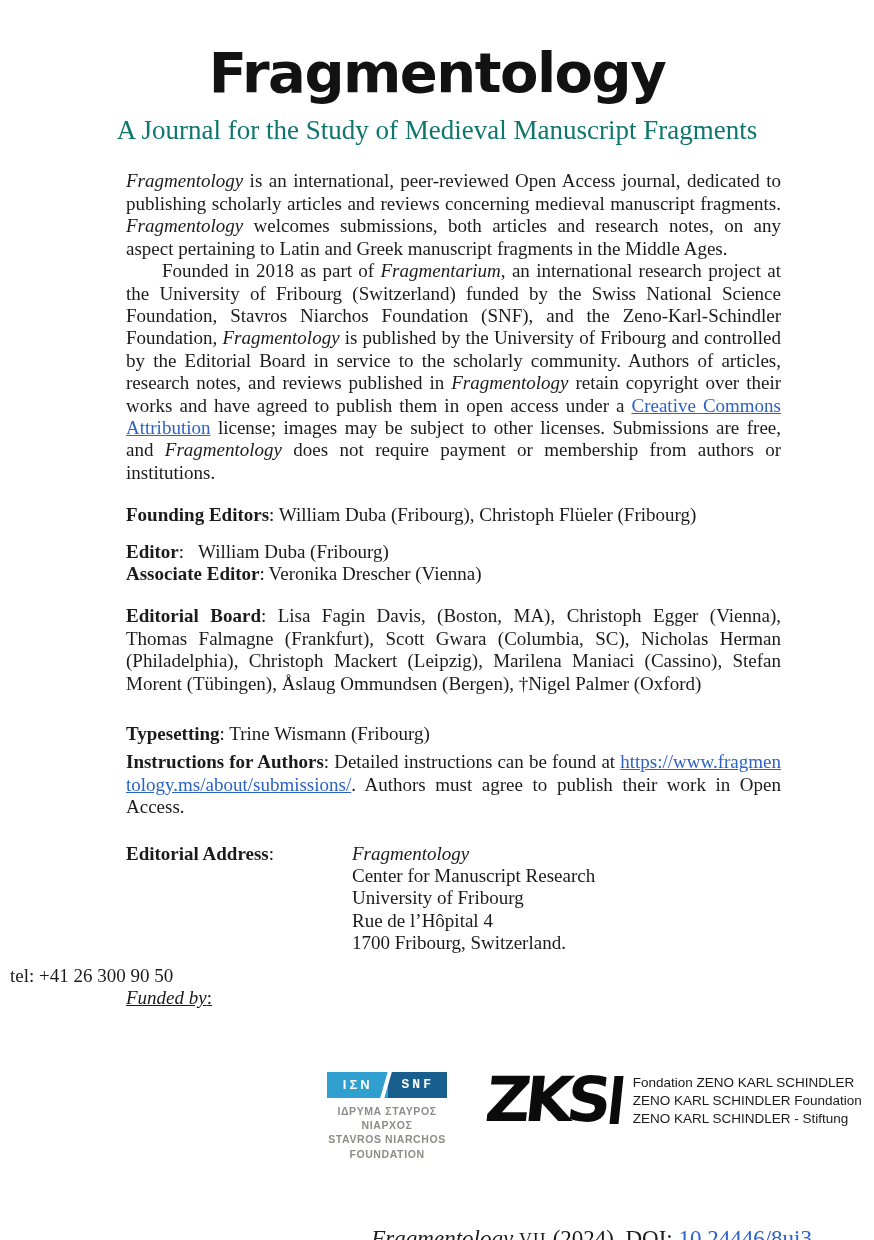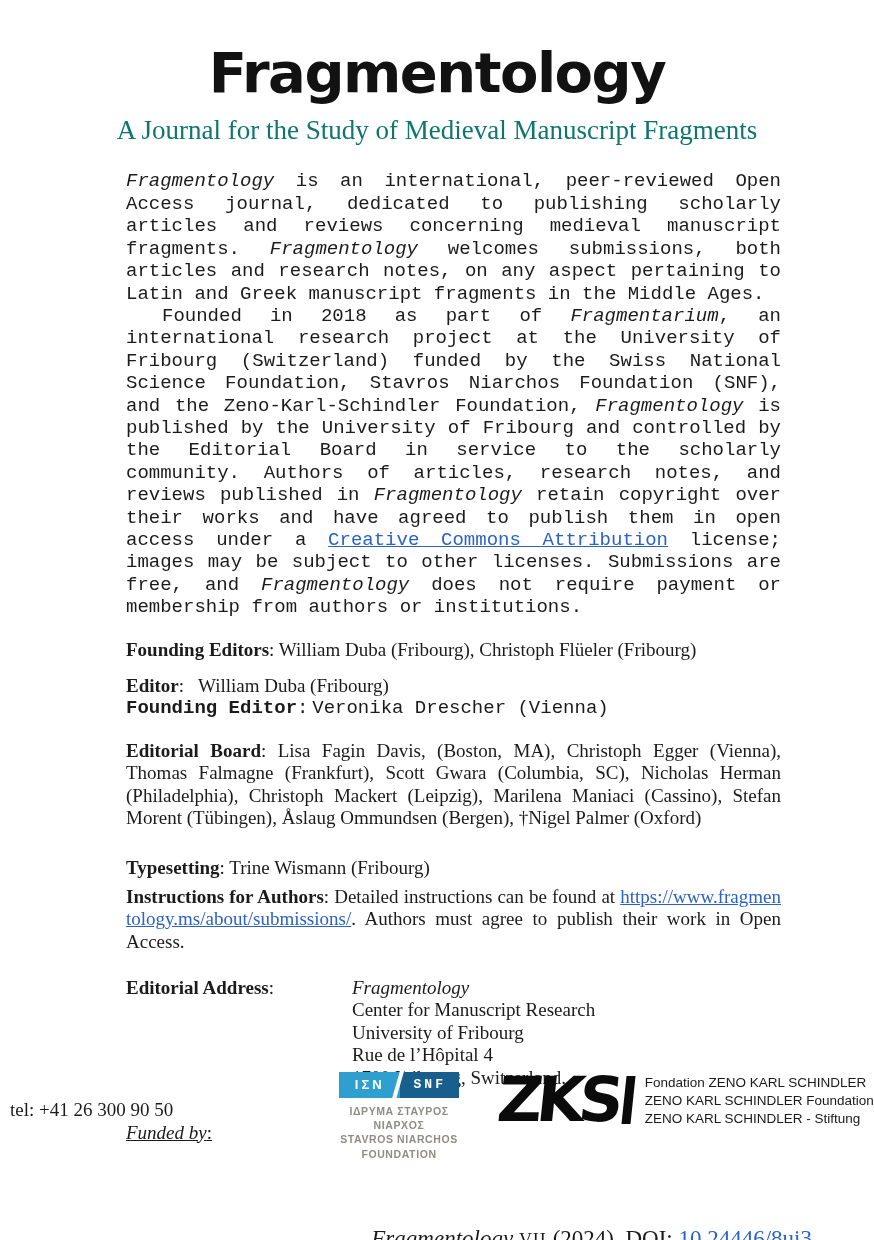--- a/index.html
+++ b/index.html
@@ -15,39 +15,39 @@
   .page-subtitle {
     margin-top:13px; text-align:center;
     font-size:27px; color:#0f766e; line-height:1.1; font-weight:normal;
   }
   .col {
     width:655px; margin:25px 0 0 126px;
     font-size:19px; line-height:22.4px; text-align:justify;
     hyphens:auto; -webkit-hyphens:auto;
   }
   p.block { margin:14px 0 0; }
-  p.block.mt0  { margin-top:0;font-family:Liberation Mono, monospace; }
+  p.block.mt0  { margin-top:0; }
   p.block.mt6  { margin-top:6px; }
   p.block.mt16 { margin-top:28px; }
   p.block.mt20 { margin-top:20px; }
   p.block.indent { text-indent:36px; }
   strong { font-weight:bold; }
   em { font-style:italic; }
   a.link { color:#2b62c9; text-decoration:underline; cursor:pointer; }
   .brk { word-break:break-all; }
 
   .addr { display:flex; margin-top:24px; }
   .addr-label { width:226px; font-weight:bold; }
   .addr-label .colon { font-weight:normal; }
   .addr-lines div { line-height:22.4px; }
   .tel { margin-top:10px;margin-left:10px; }
   .funded { font-style:italic;text-decoration:underline; }
   .funded .colon { font-style:normal; }
 
-  .logos { position:absolute; top:1072px; left:324px; display:flex; gap:24px; align-items:flex-start; }
+  .logos { position:absolute; top:1072px; left:312px; display:flex; gap:24px; align-items:flex-start; }
   .snf { width:150px; text-align:center; }
   .snf-box {
     width:120px; height:26px; margin:0 auto; display:flex; position:relative;
     font-family:"Liberation Sans", sans-serif; font-weight:bold; font-size:13px;
     color:#ffffff; letter-spacing:3px; line-height:26px;
   }
   .snf-box .left  { flex:1.05; background:#2f9fd0; text-align:center; }
   .snf-box .right { flex:1; background:#185f8d; text-align:center;font-family:Liberation Mono, monospace; }
   .snf-box .slash {
     position:absolute; left:57px; top:-3px; width:4px; height:32px;
@@ -75,21 +75,21 @@
 <body>
 
 <h1 class="page-title">Fragmentology</h1>
 <div class="page-subtitle">A Journal for the Study of Medieval Manuscript Fragments</div>
 
 <div class="col" id="content">
     <p class="block mt0"><em>Fragmentology</em><span> is an international, peer-reviewed Open Access journal, dedicated to publishing scholarly articles and reviews concerning medieval manuscript fragments. </span><em>Fragmentology</em><span> welcomes submissions, both articles and research notes, on any aspect pertaining to Latin and Greek manuscript fragments in the Middle Ages.</span></p>
     <p class="block mt0 indent"><span>Founded in 2018 as part of </span><em>Fragmentarium</em><span>, an international research project at the University of Fribourg (Switzerland) funded by the Swiss National Science Foundation, Stavros Niarchos Foundation (SNF), and the Zeno-Karl-Schindler Foundation, </span><em>Fragmentology</em><span> is published by the University of Fribourg and controlled by the Editorial Board in service to the scholarly community. Authors of articles, research notes, and reviews published in </span><em>Fragmentology</em><span> retain copyright over their works and have agreed to publish them in open access under a </span><a href="#" class="link">Creative Commons Attribution</a><span> license; images may be subject to other licenses. Submissions are free, and </span><em>Fragmentology</em><span> does not require payment or membership from authors or institutions.</span></p>
     <p class="block mt20"><strong>Founding Editors</strong><span>: William Duba (Fribourg), Christoph Flüeler (Fribourg)</span></p>
     <p class="block "><strong>Editor</strong><span>:&nbsp;&nbsp; William Duba (Fribourg)</span></p>
-    <p class="block mt0"><strong>Founding Editor</strong><span>: Veronika Drescher (Vienna)</span></p>
+    <p class="block mt0"><strong>Associate Editor</strong><span>: Veronika Drescher (Vienna)</span></p>
     <p class="block mt20"><strong>Editorial Board</strong><span>: Lisa Fagin Davis, (Boston, MA), Christoph Egger (Vienna), Thomas Falmagne (Frankfurt), Scott Gwara (Columbia, SC), Nicholas Herman (Philadelphia), Christoph Mackert (Leipzig), Marilena Maniaci (Cassino), Stefan Morent (Tübingen), Åslaug Ommundsen (Bergen), †Nigel Palmer (Oxford)</span></p>
     <p class="block mt16"><strong>Typesetting</strong><span>: Trine Wismann (Fribourg)</span></p>
     <p class="block mt6"><strong>Instructions for Authors</strong><span>: Detailed instructions can be found at </span><a href="#" class="link brk">https://www.fragmentology.ms/about/submissions/</a><span>. Authors must agree to publish their work in Open Access.</span></p>
   </div>
 
 <div class="col addr">
   <div class="addr-label"><span>Editorial Address</span><span class="colon">:</span></div>
   <div class="addr-lines" id="addr-lines">
       <div style="font-style: italic;">Fragmentology</div>
       <div>Center for Manuscript Research</div>

